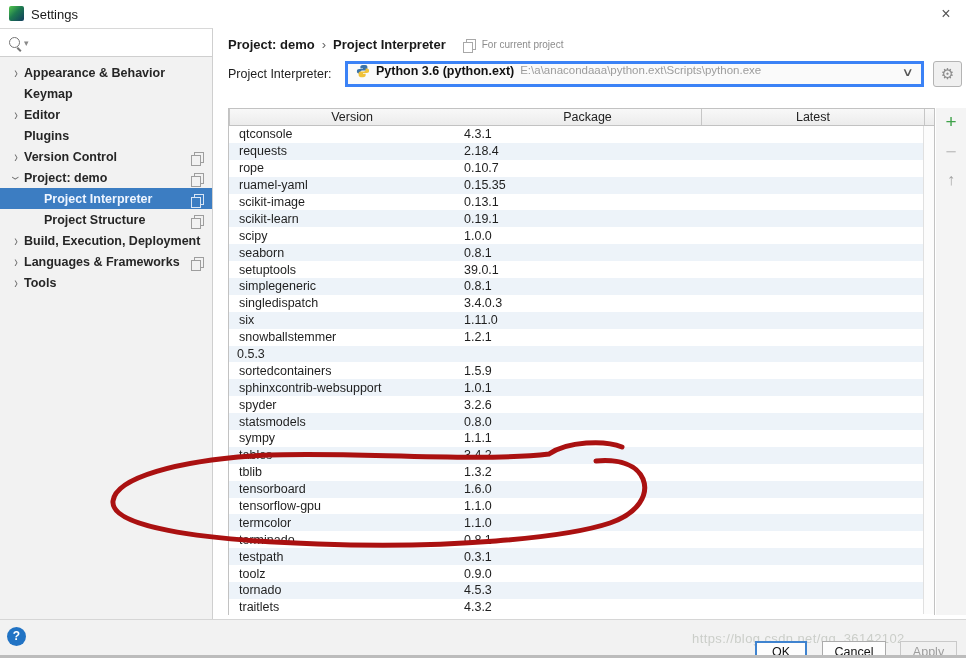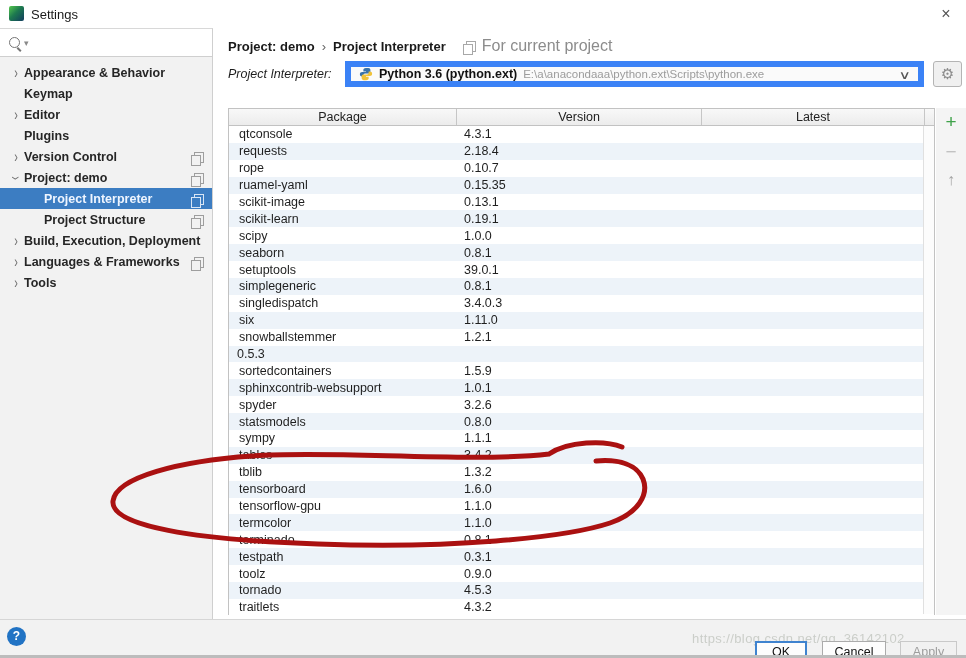--- a/index.html
+++ b/index.html
@@ -35,27 +35,27 @@
   .badge{position:absolute;right:8px;top:6px;width:8px;height:9px;border:1px solid #9e9e9e;}
   .badge::before{content:"";position:absolute;left:-4px;top:2px;width:8px;height:9px;
     border:1px solid #9e9e9e;background:#f2f2f2;}
   .selected .badge{border-color:#d9e6f5;}
   .selected .badge::before{border-color:#d9e6f5;background:#3c7dc2;}
   
   .main{position:absolute;left:214px;top:28px;right:0;bottom:36px;background:#fff;}
   .breadcrumb{position:absolute;left:14px;top:9px;font-size:13px;font-weight:bold;color:#1a1a1a;
     display:flex;align-items:center;}
   .crumb-sep{margin:0 7px;color:#666;font-weight:normal;}
-  .scope{display:flex;align-items:center;margin-left:18px;font-weight:normal;color:#8c8c8c;font-size:16px;}
+  .scope{display:flex;align-items:center;margin-left:18px;font-weight:normal;color:#8c8c8c;font-size:10px;}
   .scope .badge2{position:relative;width:8px;height:9px;border:1px solid #a8a8a8;margin-right:6px;margin-left:2px;}
   .scope .badge2::before{content:"";position:absolute;left:-4px;top:2px;width:8px;height:9px;
     border:1px solid #a8a8a8;background:#fff;}
-  .interp-label{position:absolute;left:14px;top:39px;font-size:12.5px;color:#1d1d1d;font-style:italic;}
+  .interp-label{position:absolute;left:14px;top:39px;font-size:12.5px;color:#1d1d1d;}
   .combo{position:absolute;left:131px;top:33px;width:579px;height:26px;background:#fafafa;
-    border:6px solid #3b82f6;box-sizing:border-box;display:flex;align-items:center;padding:0 8px;}
+    border:3px solid #3b82f6;box-sizing:border-box;display:flex;padding:0 8px;}
   .py-icon{width:14px;height:14px;margin-right:6px;flex:0 0 14px;}
   .combo-name{font-size:12.5px;font-weight:bold;color:#111;white-space:nowrap;}
   .combo-path{font-size:11.5px;color:#9c9c9c;margin-left:6px;white-space:nowrap;overflow:hidden;
     text-overflow:ellipsis;flex:1;}
   .combo-chev{color:#555;font-size:13px;margin-left:6px;transform:scale(1.3,.9);}
   .gear-btn{position:absolute;left:719px;top:33px;width:29px;height:26px;background:#f0f0f0;
     border:1px solid #b4b4b4;border-radius:3px;box-sizing:border-box;text-align:center;
     line-height:24px;font-size:15px;color:#8b8b8b;}
   
   .pkg-table{position:absolute;left:14px;top:80px;width:707px;height:507px;
@@ -183,22 +183,22 @@
         <path d="M8 15c2.5 0 3-1.2 3-2.2V11H8v-.8h4.4c1.5 0 2.6-1 2.6-2.6C15 6 13.9 5 12.4 5H11v1.6C11 8 9.9 8.6 8.5 8.6H5c-1.2 0-2 .8-2 2v1.8C3 14 3.8 15 5.3 15H8z" fill="#f0c239"></path>
       </svg>
       <span class="combo-name">Python 3.6 (python.ext)</span>
       <span class="combo-path">E:\a\anacondaaa\python.ext\Scripts\python.exe</span>
       <span class="combo-chev">∨</span>
     </div>
     <div class="gear-btn">⚙</div>
 
     <div class="pkg-table">
       <div class="t-head">
+        <div class="hc c2">Version</div>
         <div class="hc c1">Package</div>
-        <div class="hc c2">Version</div>
         <div class="hc c3">Latest</div>
         <div class="hc c4"></div>
       </div>
       <div class="t-body">
           <div class="t-row">
             <div class="cell c1">qtconsole</div>
             <div class="cell c2">4.3.1</div>
             <div class="cell c3"></div>
           </div>
           <div class="t-row alt">

